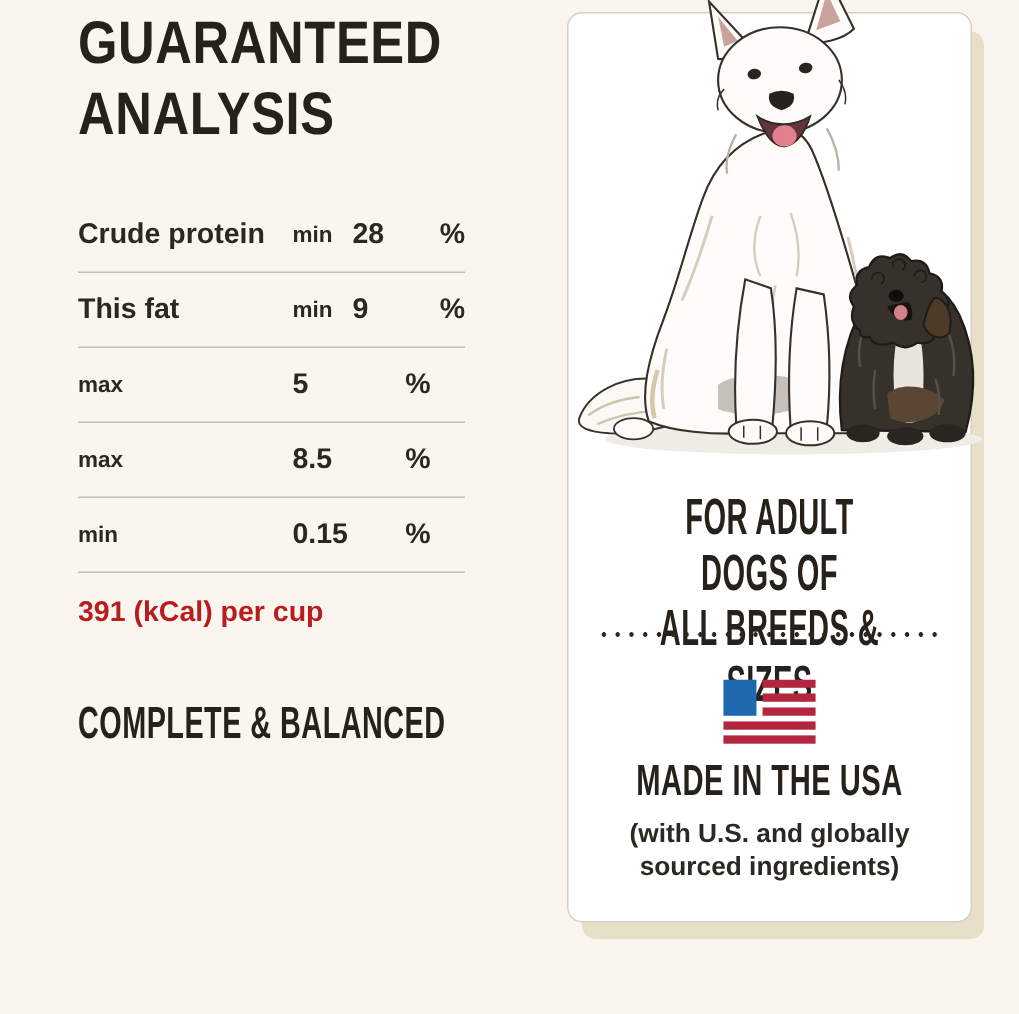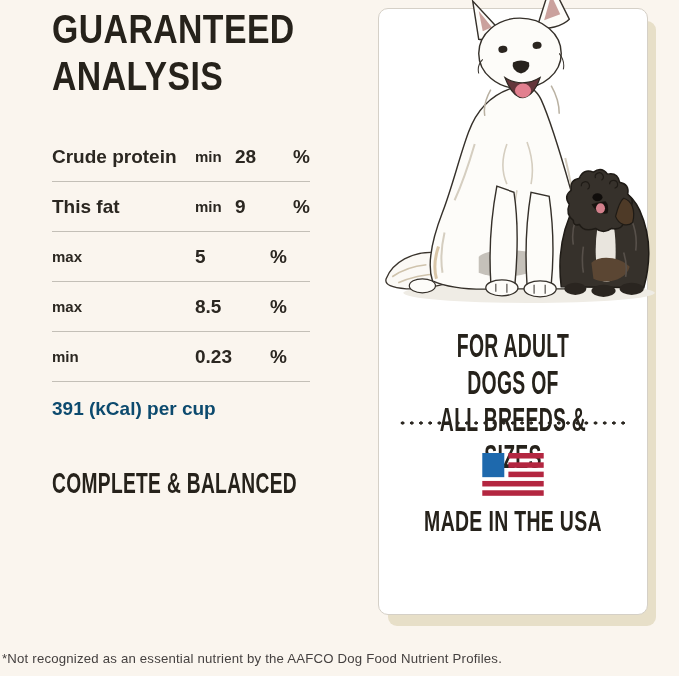--- a/index.html
+++ b/index.html
@@ -22,21 +22,21 @@
   }
   .ga-table{margin-top:33px;width:258px;}
   .ga-row{
     display:grid;grid-template-columns:143px 40px 52px 23px;
     padding:13px 0;border-bottom:1px solid var(--divider);
     font-size:19px;line-height:23px;font-weight:600;color:#2b2721;
   }
   .ga-row .qual{font-size:15px;}
   .ga-row .val{text-align:left;}
   .ga-row .unit{text-align:right;}
-  .calories{margin-top:15px;font-size:19px;line-height:23px;font-weight:600;color:#0c4a6e;}
+  .calories{margin-top:15px;font-size:19px;line-height:23px;font-weight:600;color:#b91c1c;}
   .cb-title{
     margin-top:46px;font-size:30px;line-height:33px;font-weight:bold;letter-spacing:.5px;
     color:var(--ink);transform:scaleX(.64);transform-origin:0 0;white-space:nowrap;
   }
   .cb-body{
     margin-top:9px;font-size:17.5px;line-height:23.3px;color:var(--text);
     white-space:pre-line;letter-spacing:.1px;
   }
   .footnote{
     position:absolute;left:2px;top:651px;font-size:13.2px;color:var(--muted);
@@ -99,21 +99,21 @@
         <span class="val">5</span>
         <span class="unit">%</span>
       </div>
       <div class="ga-row">
         <span class="qual">max</span>
         <span class="val">8.5</span>
         <span class="unit">%</span>
       </div>
       <div class="ga-row">
         <span class="qual">min</span>
-        <span class="val">0.23</span>
+        <span class="val">0.15</span>
         <span class="unit">%</span>
       </div>
     </div>
 
     <div class="calories">391 (kCal) per cup</div>
 
     <div class="cb-title">COMPLETE &amp; BALANCED</div>
   </div>
 
   <div class="card">
@@ -181,16 +181,17 @@
     <svg class="flag" width="62" height="43" viewBox="0 0 60 42" aria-hidden="true">
       <rect x="25.5" y="0" width="34.5" height="5.4" fill="var(--flag-red)"></rect>
       <rect x="25.5" y="9.1" width="34.5" height="5.4" fill="var(--flag-red)"></rect>
       <rect x="25.5" y="18.2" width="34.5" height="5.4" fill="var(--flag-red)"></rect>
       <rect x="0" y="27.3" width="60" height="5.4" fill="var(--flag-red)"></rect>
       <rect x="0" y="36.4" width="60" height="5.4" fill="var(--flag-red)"></rect>
       <rect x="0" y="0" width="21.5" height="23.6" fill="var(--flag-blue)"></rect>
     </svg>
 
     <div class="made-in">MADE IN THE USA</div>
+    <div class="made-note">(with U.S. and globally
+sourced ingredients)</div>
   </div>
 
-  <div class="footnote">*Not recognized as an essential nutrient by the AAFCO Dog Food Nutrient Profiles.</div>
 </div>
 
 </body></html>

